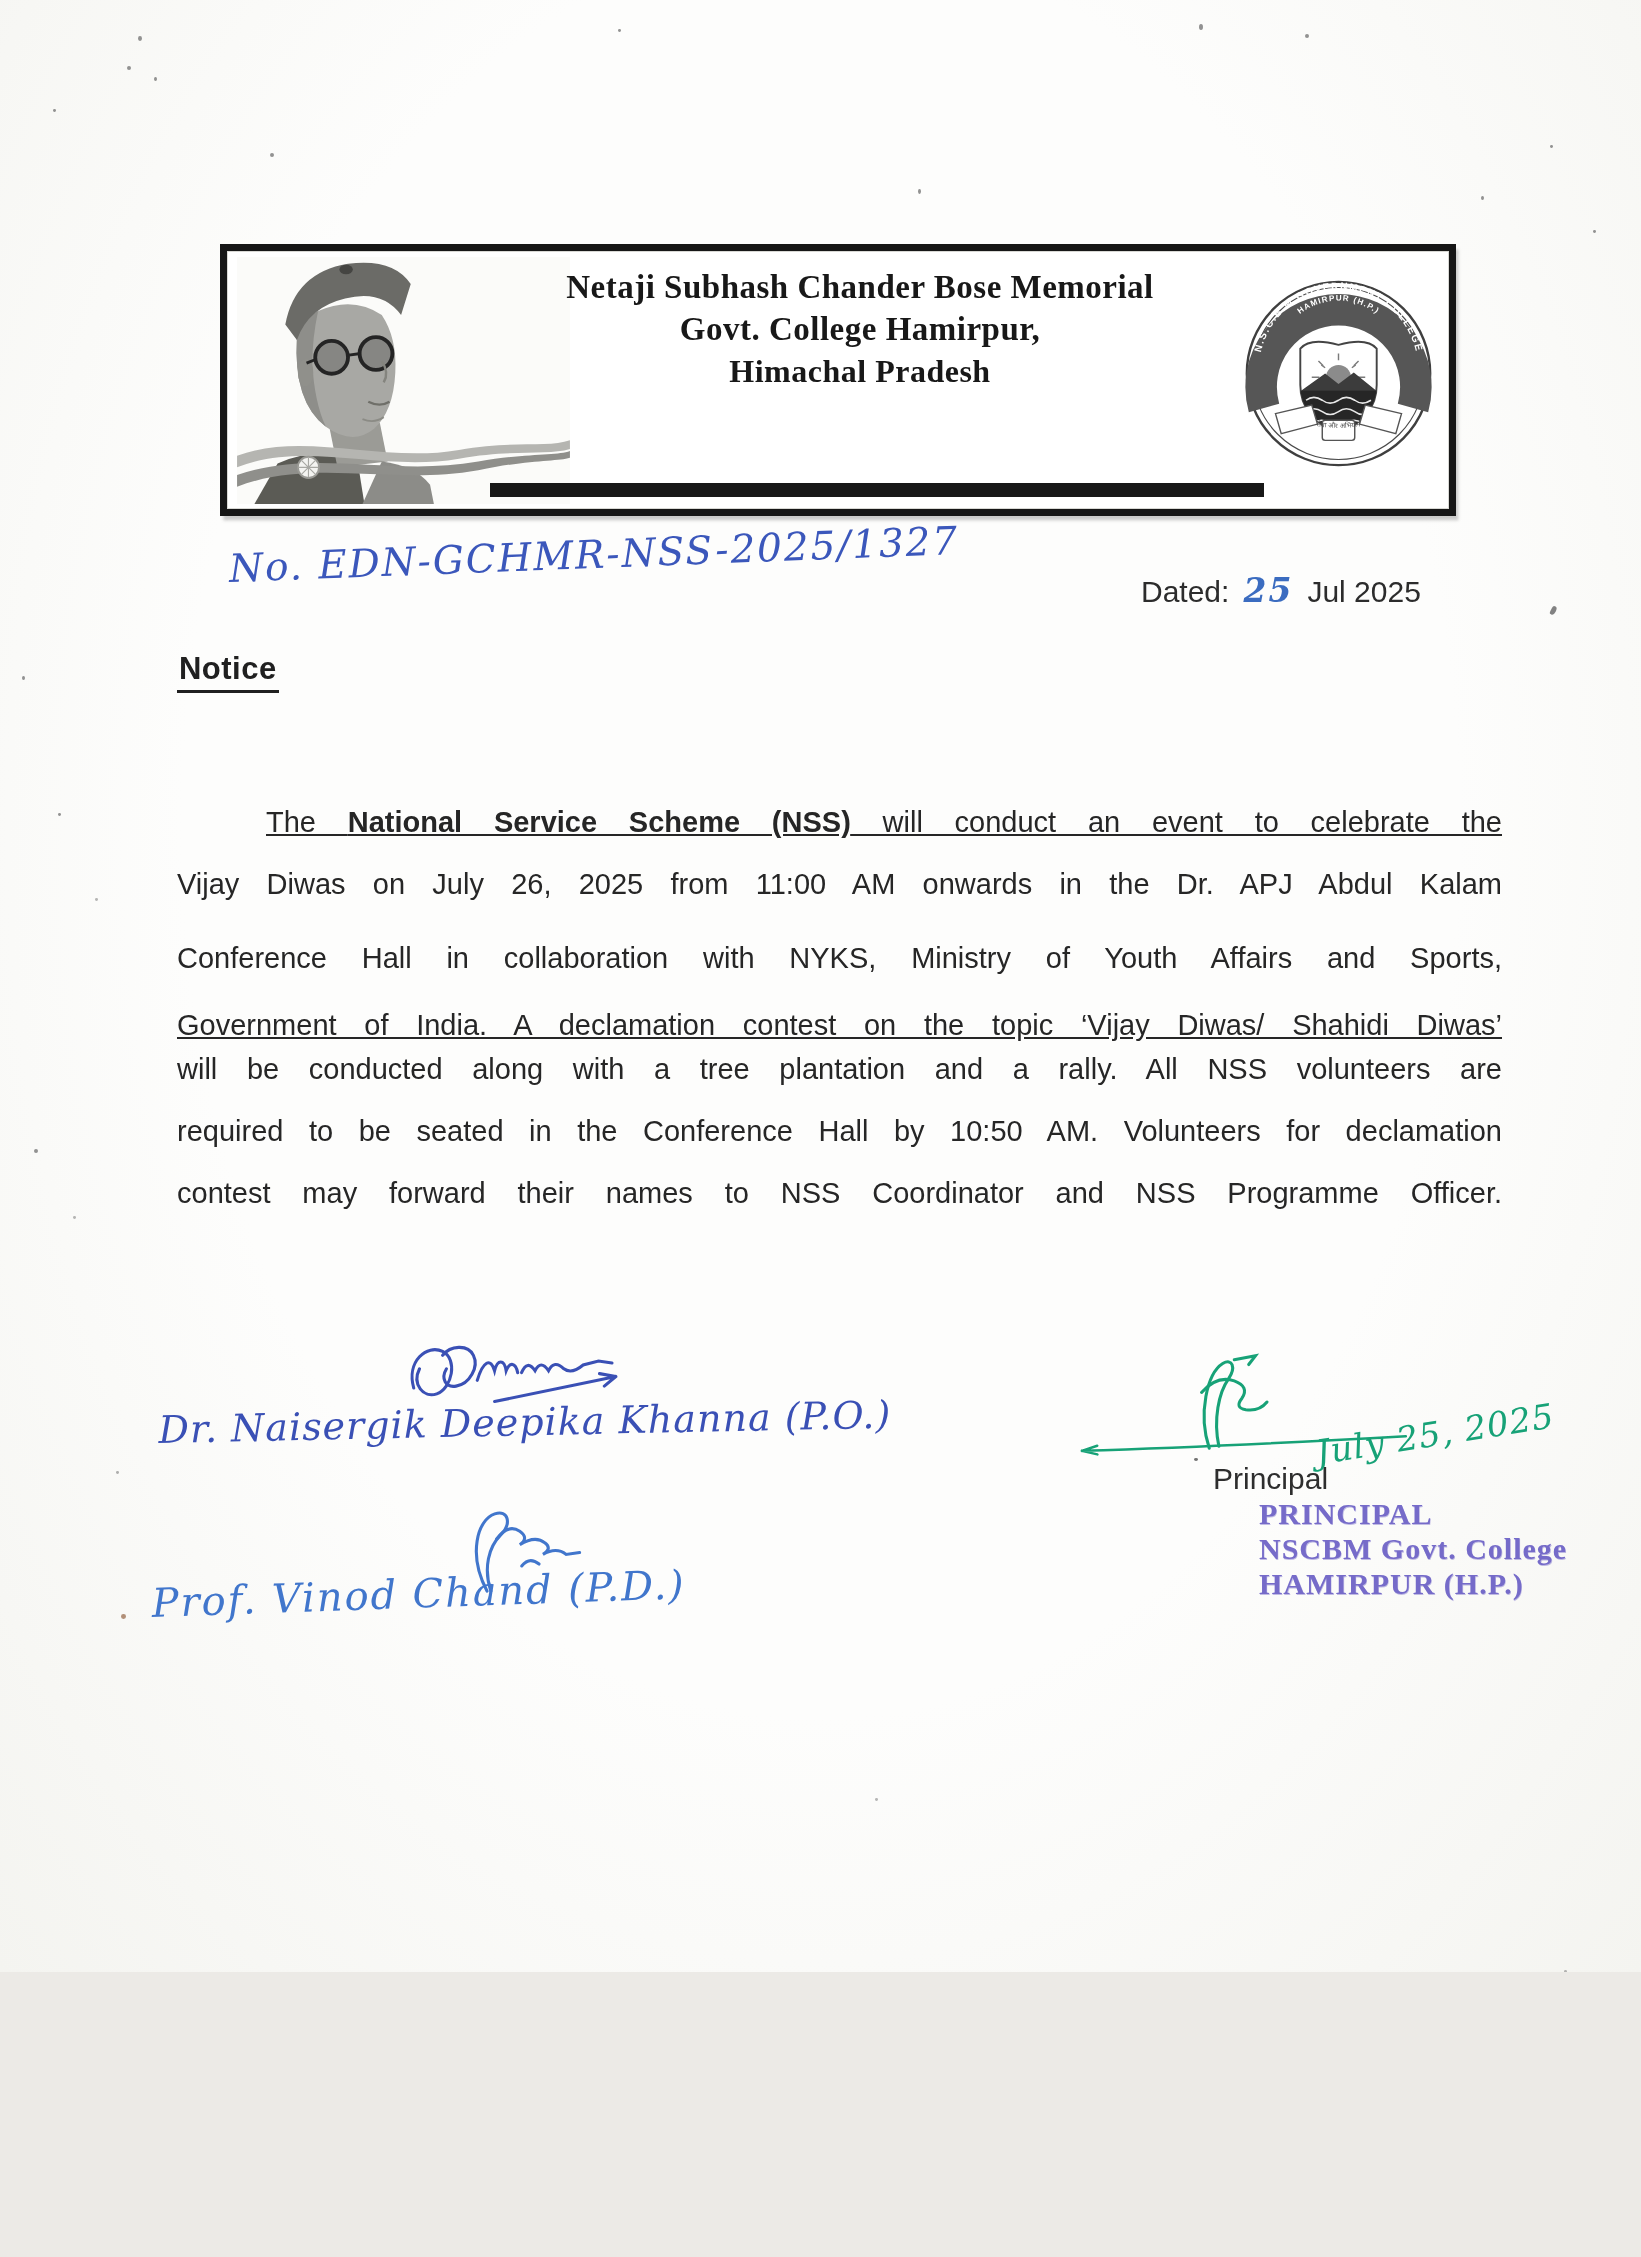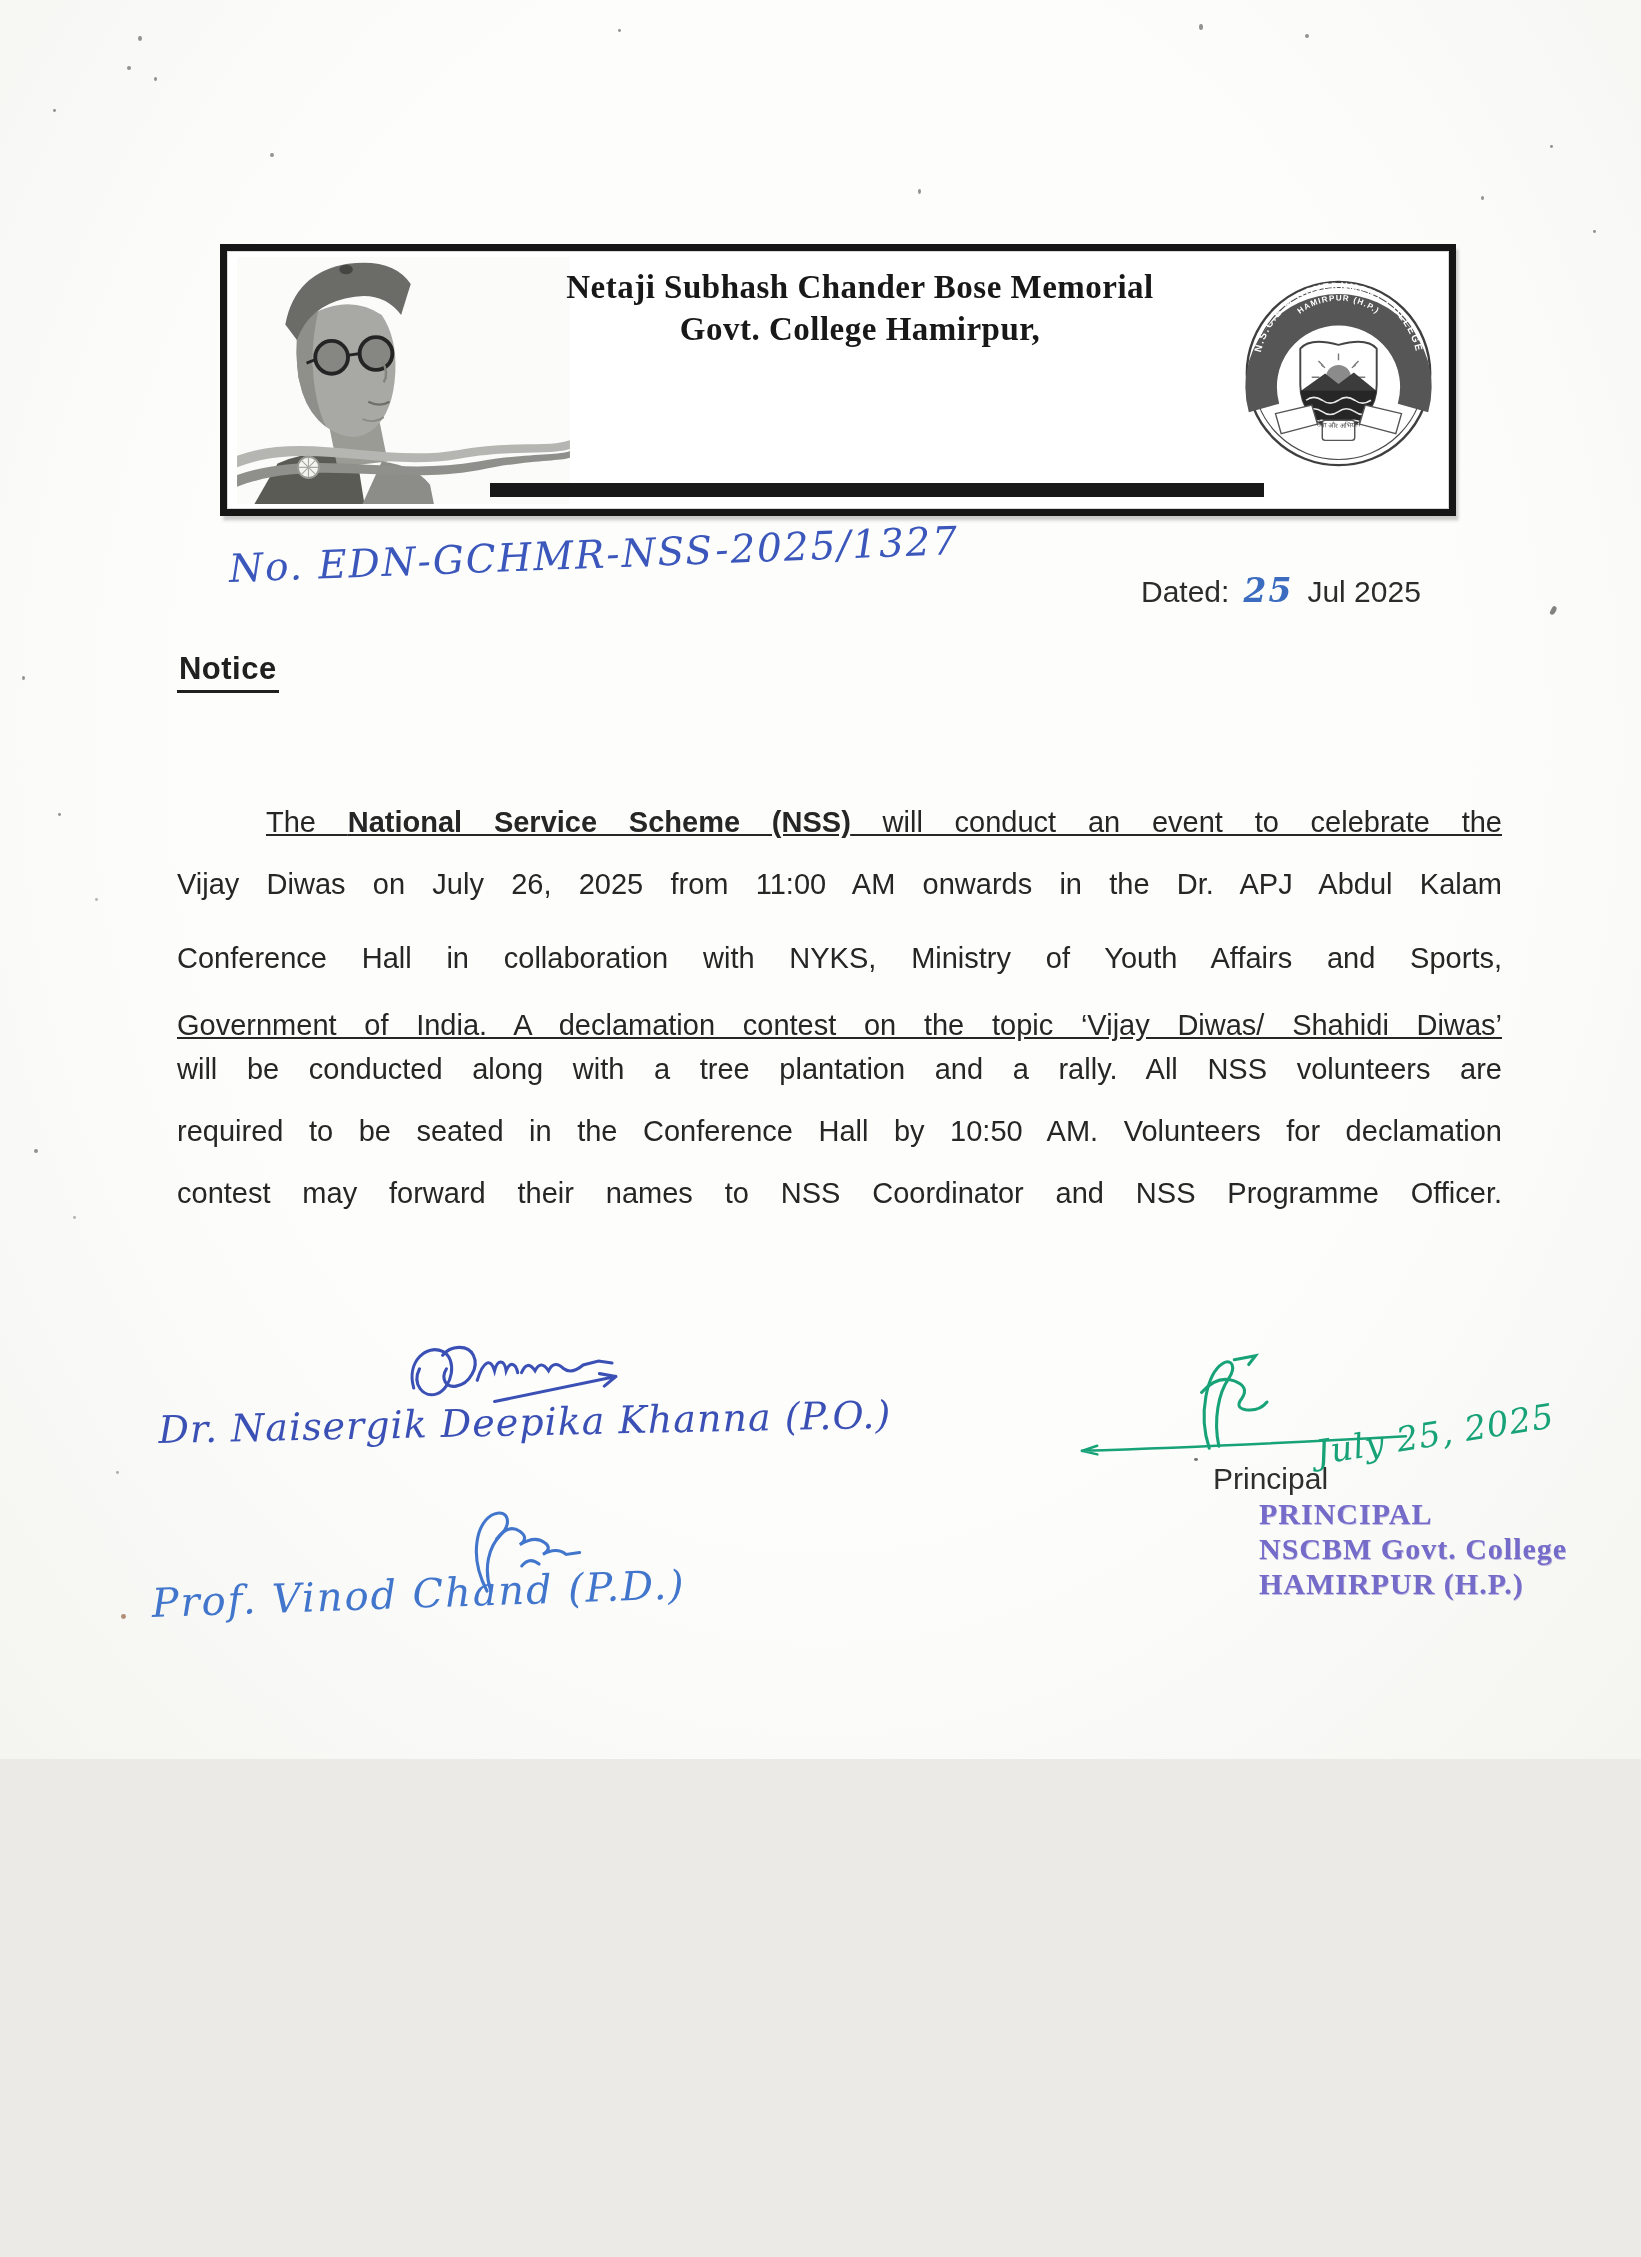--- a/index.html
+++ b/index.html
@@ -1,17 +1,17 @@
 <!DOCTYPE html>
 <html><head>
 <meta charset="utf-8">
 <style>
   html,body{margin:0;padding:0;background:#eceae6;}
   #page{
-    position:relative;width:1641px;height:1759px;overflow:hidden;
+    position:relative;width:1641px;height:1972px;overflow:hidden;
     background:radial-gradient(ellipse at 50% 42%, #fdfdfc 55%, #f4f4f0 100%);
     font-family:"Liberation Sans", sans-serif;color:#242424;
   }
   .abs{position:absolute;}
   
   .letterhead{
     left:220px;top:244px;width:1222px;height:258px;
     border:7.7px solid #161616;background:#ffffff;
     box-shadow:2.9px 4.8px 2.9px rgba(110,110,110,0.35), inset 0 0 0 1px #d8d8d4;
   }
@@ -87,20 +87,21 @@
 
       <g>
         <circle cx="74" cy="218" r="11" fill="#f4f4f1" stroke="#9a9a95" stroke-width="2"></circle>
         <path d="M74,208 V228 M64,218 H84 M67,211 L81,225 M81,211 L67,225" stroke="#a8a8a3" stroke-width="1.2"></path>
       </g>
     </svg>
 
     <div class="abs lh-title">
       <div class="lh-line1">Netaji Subhash Chander Bose Memorial</div>
       <div class="lh-line2">Govt. College Hamirpur,</div>
+      <div class="lh-line3">Himachal Pradesh</div>
     </div>
 
     <div class="abs lh-bar"></div>
 
     <svg class="abs" style="left:1016px;top:27px;" width="191" height="191" viewBox="0 0 200 200">
       <circle cx="100" cy="100" r="96" fill="#ffffff" stroke="#3f3f3f" stroke-width="2.5"></circle>
       <circle cx="100" cy="100" r="90" fill="none" stroke="#4a4a4a" stroke-width="1.2"></circle>
 
       <path d="M22,136 A81,81 0 1 1 178,136" stroke="#565656" stroke-width="33" fill="none"></path>
       <defs>

